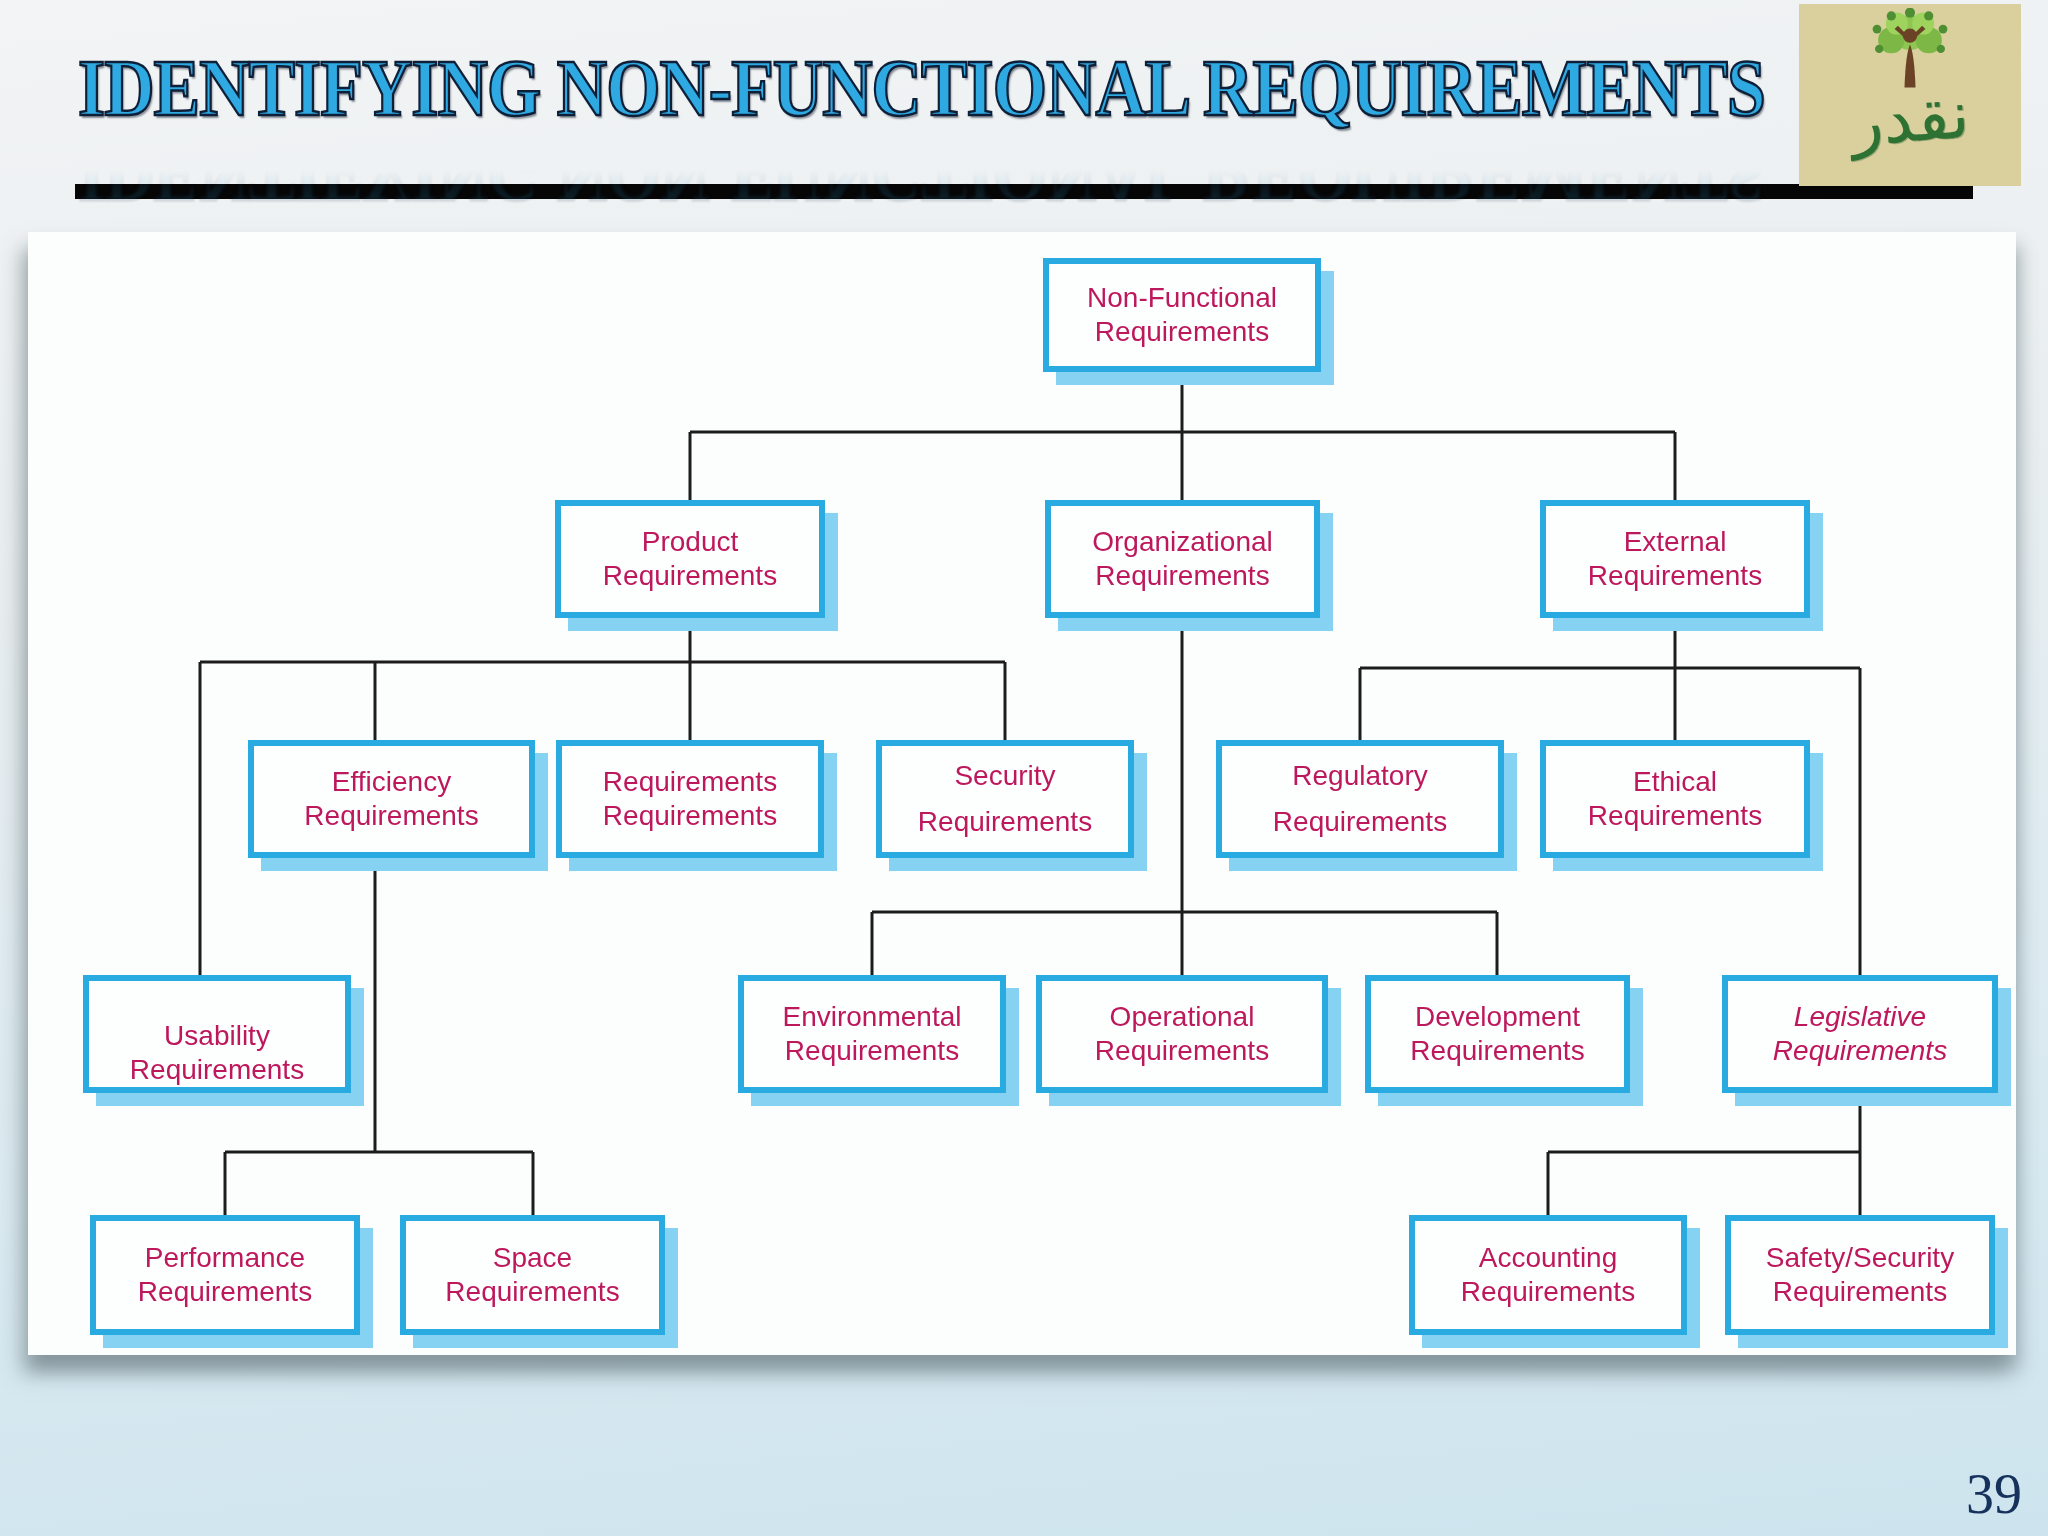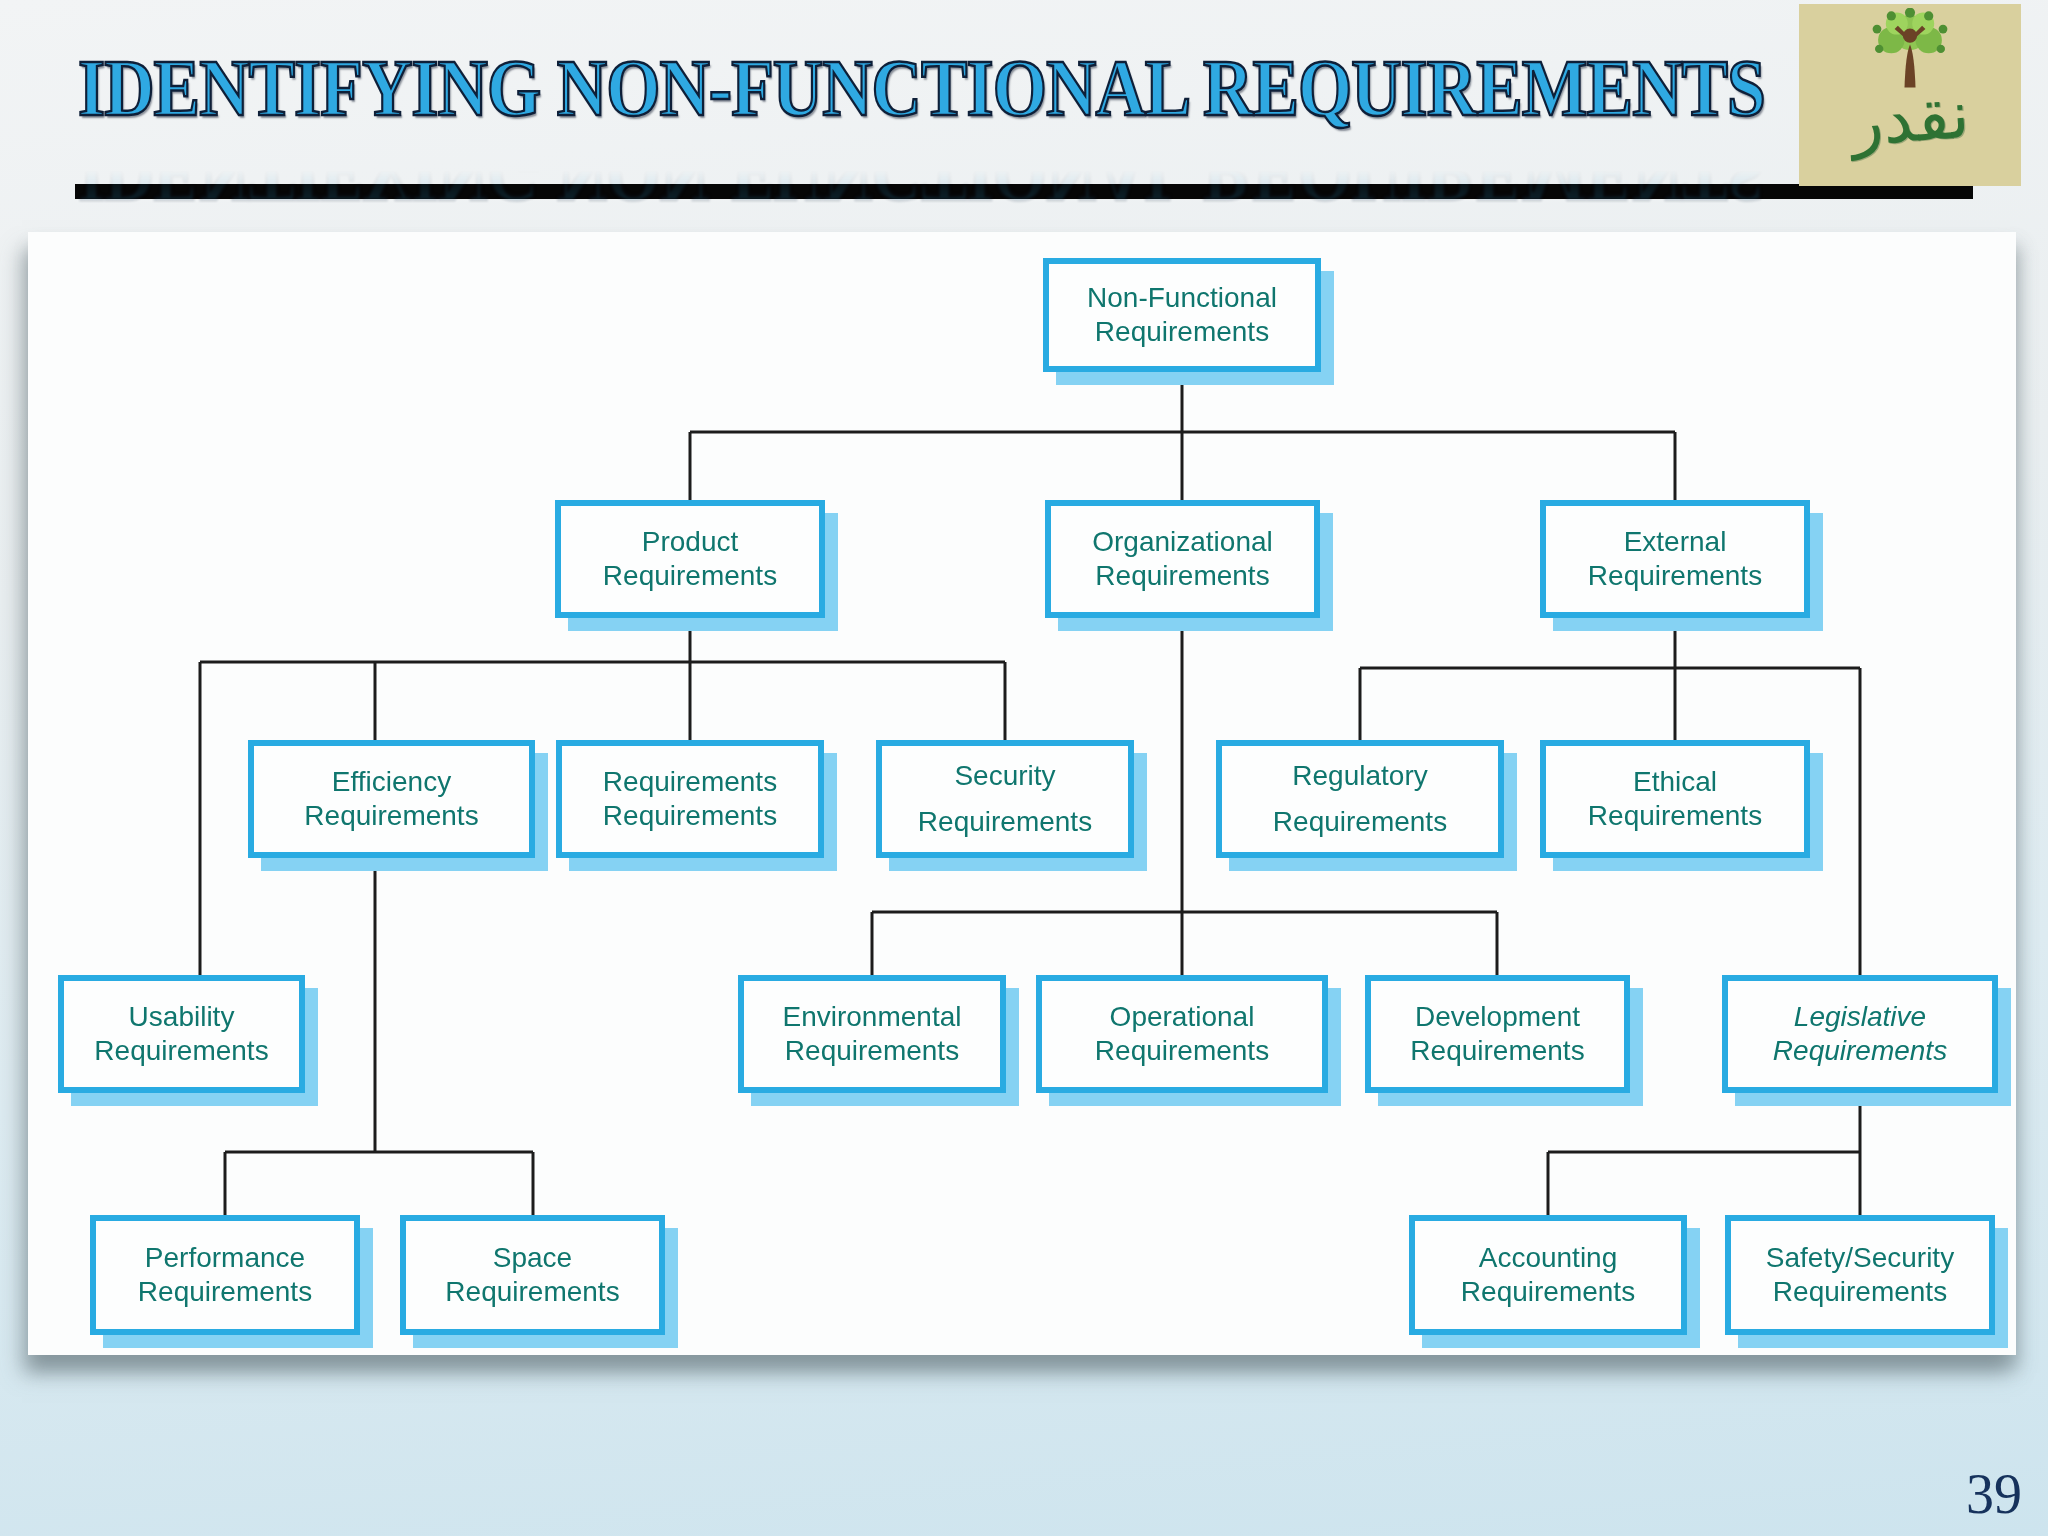--- a/index.html
+++ b/index.html
@@ -74,21 +74,21 @@
 
   
   .node{
     position:absolute;z-index:3;
     box-sizing:border-box;
     border:6px solid #29abe2;
     background:#fdfefe;
     box-shadow:13px 13px 0 0 #85d2f3;
     display:flex;flex-direction:column;align-items:center;justify-content:center;
     text-align:center;
-    color:#0f766e;
+    color:#be185d;
     font-size:28px;line-height:34px;
     letter-spacing:0;
   }
 
   
   .page-number{
     position:absolute;right:26px;bottom:10px;
     font-family:"Liberation Serif",serif;
     font-size:56px;color:#16325c;z-index:3;
   }
@@ -199,21 +199,21 @@
   </div>
   <div class="node" style="left:1216px;top:740px;width:288px;height:118px;gap:12px;">
     <span>Regulatory</span>
     <span>Requirements</span>
   </div>
   <div class="node" style="left:1540px;top:740px;width:270px;height:118px;">
     <span>Ethical</span>
     <span>Requirements</span>
   </div>
 
-  <div class="node" style="left:58px;top:975px;width:247px;height:118px;">
+  <div class="node" style="left:83px;top:975px;width:268px;height:118px;justify-content:flex-end;">
     <span>Usability</span>
     <span>Requirements</span>
   </div>
   <div class="node" style="left:738px;top:975px;width:268px;height:118px;">
     <span>Environmental</span>
     <span>Requirements</span>
   </div>
   <div class="node" style="left:1036px;top:975px;width:292px;height:118px;">
     <span>Operational</span>
     <span>Requirements</span>

